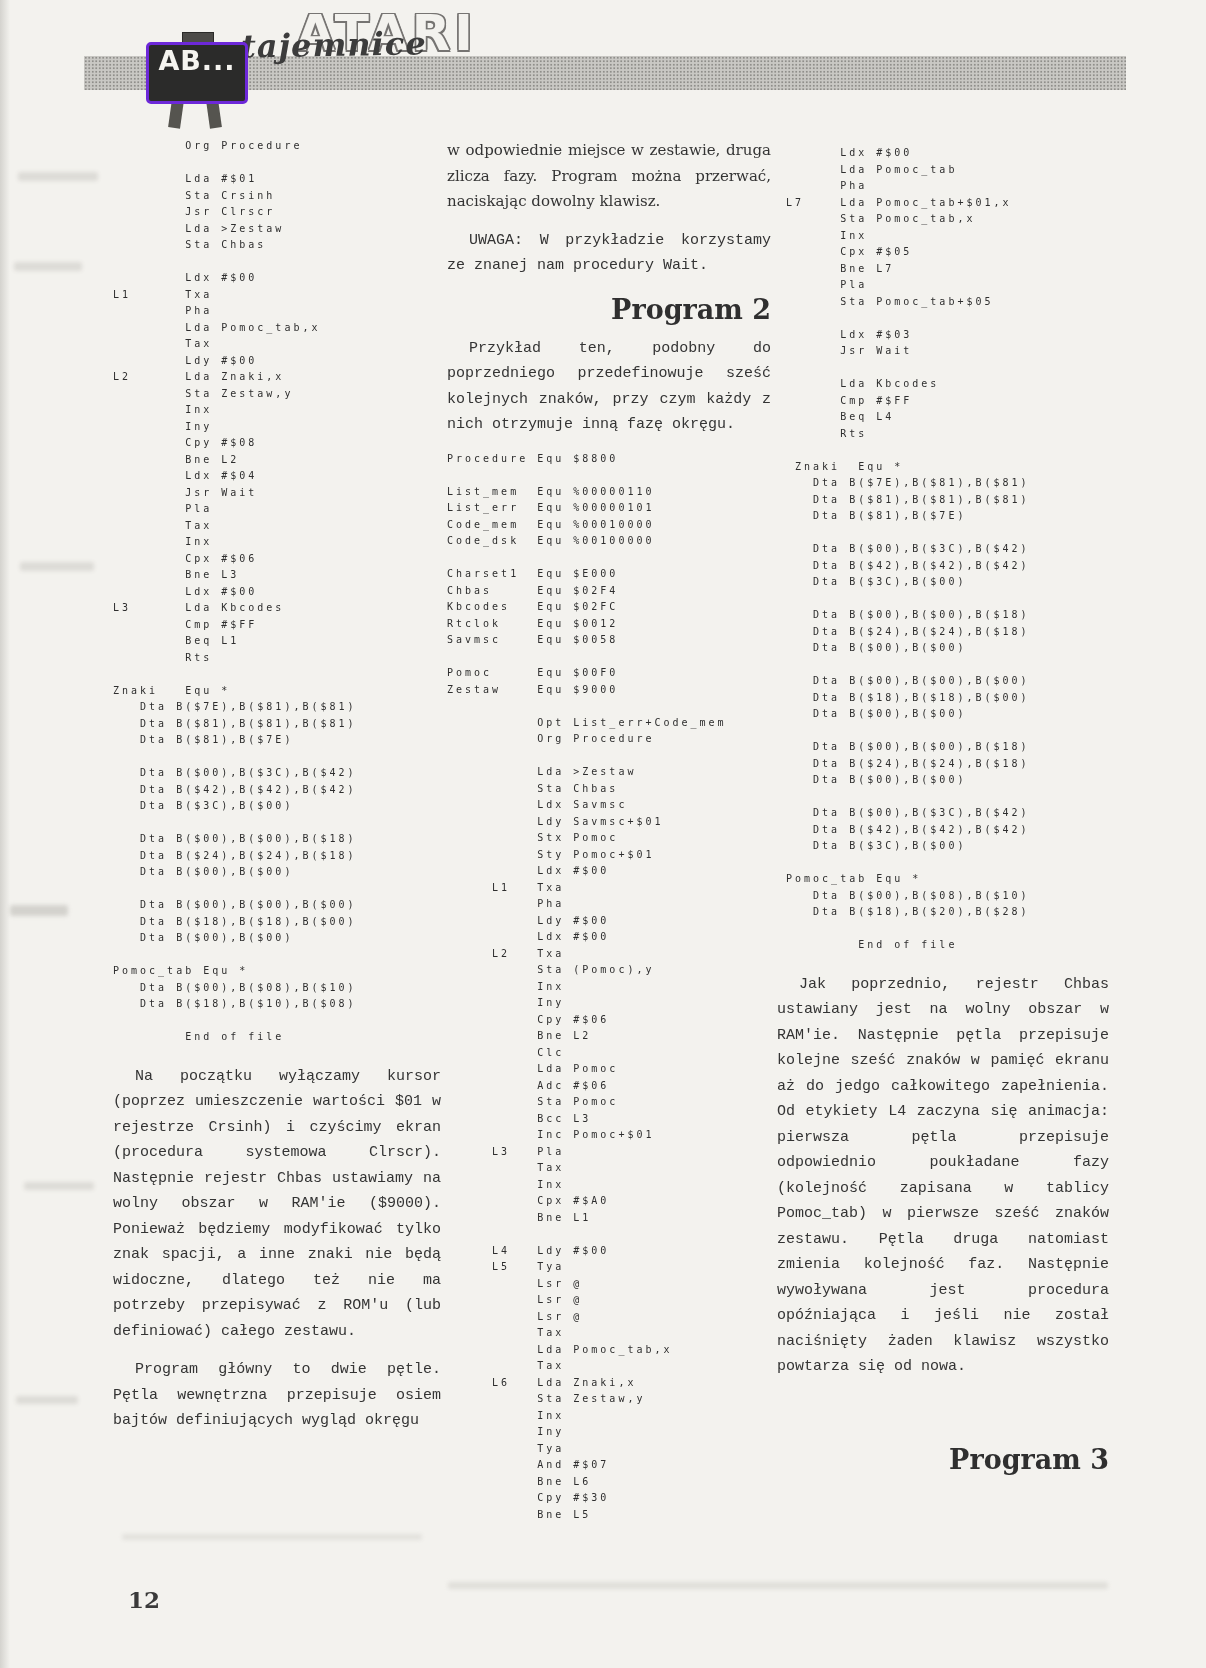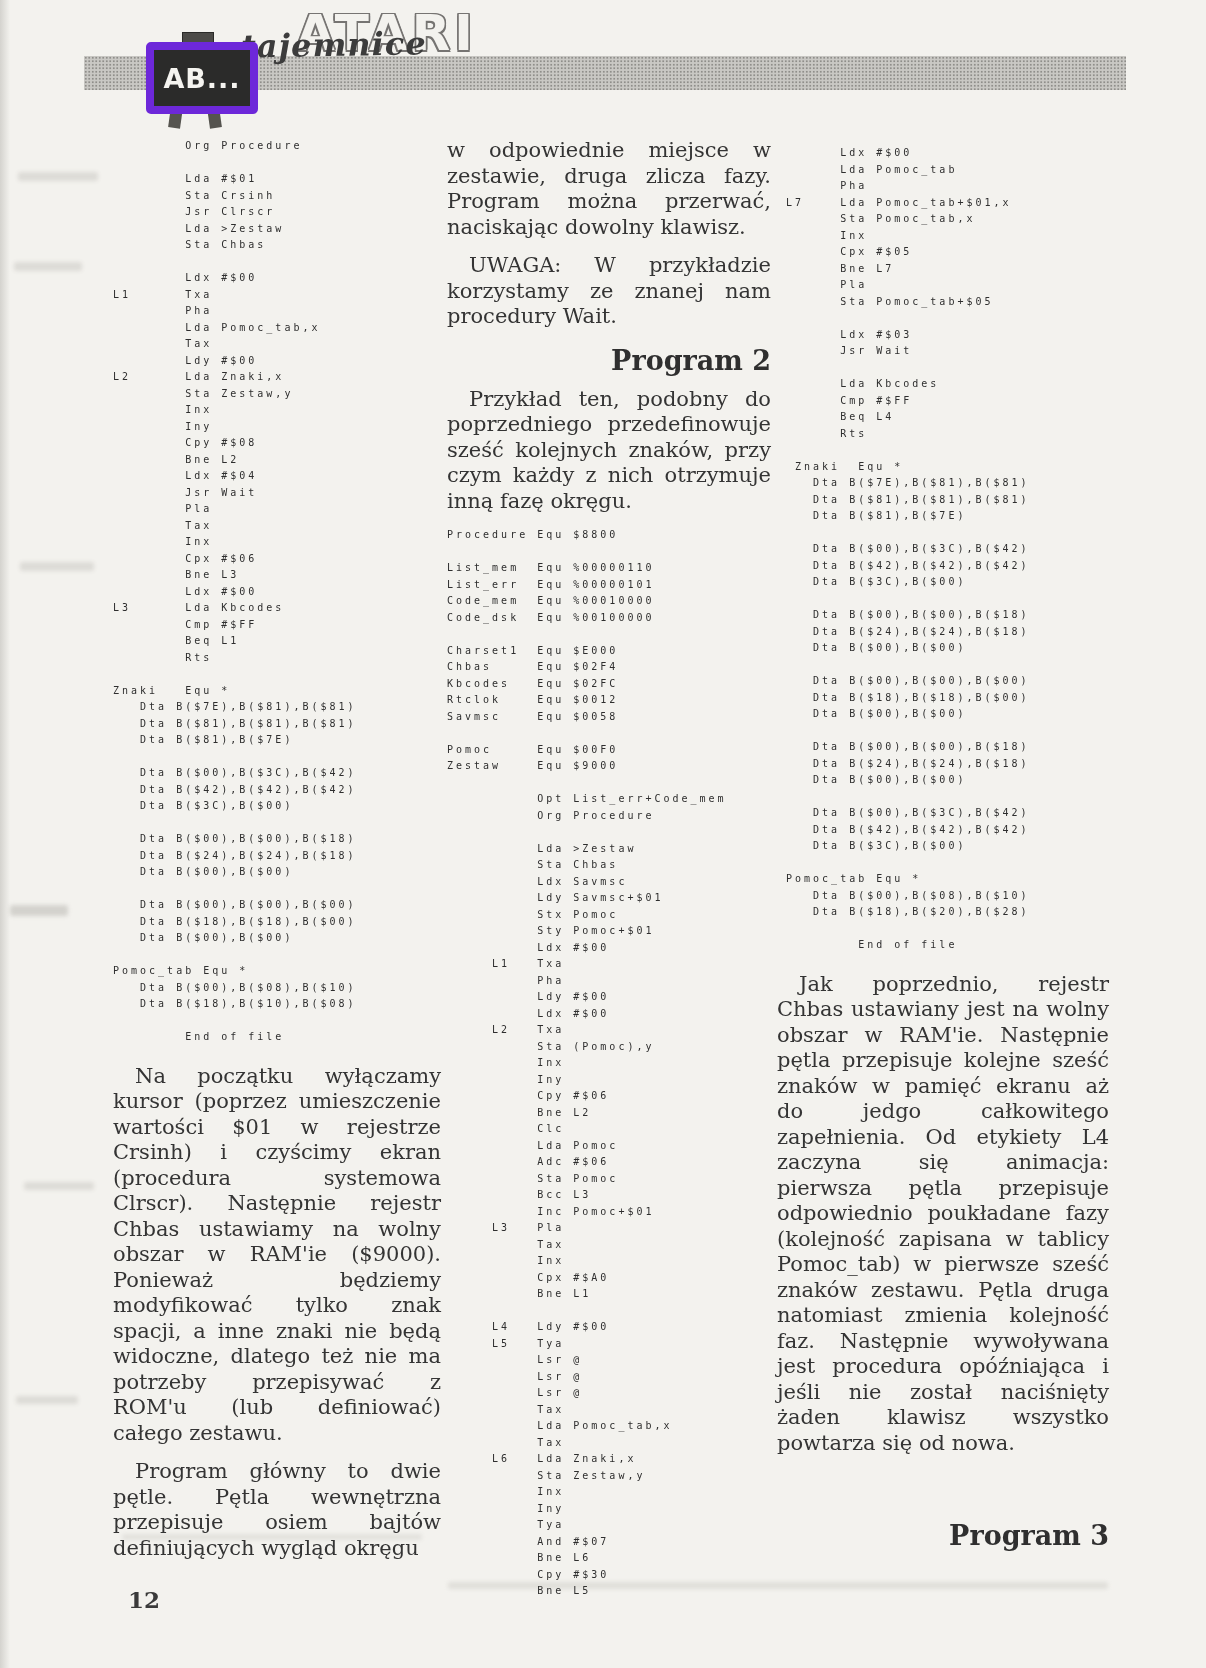--- a/index.html
+++ b/index.html
@@ -35,46 +35,46 @@
   .banner {
     position:absolute; left:84px; top:56px; width:1042px; height:34px;
     background-color:#c9c8c4;
     background-image:radial-gradient(#8f8e8a 0.9px, transparent 1.1px);
     background-size:3.5px 3.5px;
   }
   .board { position:absolute; left:146px; top:26px; width:100px; height:110px; }
   .board-knob { position:absolute; left:36px; top:6px; width:30px; height:14px;
     background:#4c4b48; border:1px solid #2a2a28; }
   .board-face { position:absolute; left:0; top:16px; width:96px; height:56px;
-    background:#2b2b2a; border:8px solid #6d28d9; border-radius:5px;
-    display:flex; align-items:center; justify-content:center; }
+    background:#2b2b2a; border:3px solid #6d28d9; border-radius:5px;
+    display:flex; justify-content:center; }
   .board-face span { font-family:"DejaVu Sans", sans-serif; font-weight:bold;
     font-size:27px; color:#f5f4f0; letter-spacing:1px; }
   .leg { position:absolute; top:74px; width:12px; height:28px; background:#55544f; }
   .leg-l { left:24px; transform:rotate(8deg); }
   .leg-r { left:62px; transform:rotate(-8deg); }
 
   
   .col { position:absolute; }
   .col1 { left:113px; top:138px; width:328px; }
   .col2 { left:447px; top:138px; width:324px; }
   .col3 { left:777px; top:145px; width:332px; }
 
   pre.code {
     margin:0 0 18px 0;
     font-family:"DejaVu Sans Mono", monospace;
     font-size:10px; line-height:16.5px; letter-spacing:3px;
     white-space:pre; color:#2e2e2e; overflow:visible;
   }
   p.bt {
     margin:0 0 13px 0;
-    font-size:21px; line-height:25.5px;
+    font-size:15px; line-height:25.5px;
     text-align:justify; color:#343434;
   }
-  p.ind { text-indent:22px; }
+  p.ind { text-indent:22px;font-family:Liberation Mono, monospace; }
   .h-program {
     margin:15px 0 11px 0;
     font-family:"DejaVu Serif", serif; font-weight:bold;
     font-size:27px; text-align:right; color:#2f2f2f;
   }
   .col3 .h-program { margin-top:64px; }
 
   .pageno { position:absolute; left:128px; top:1586px;
     font-weight:bold; font-size:23px; color:#3a3a3a; }
 

